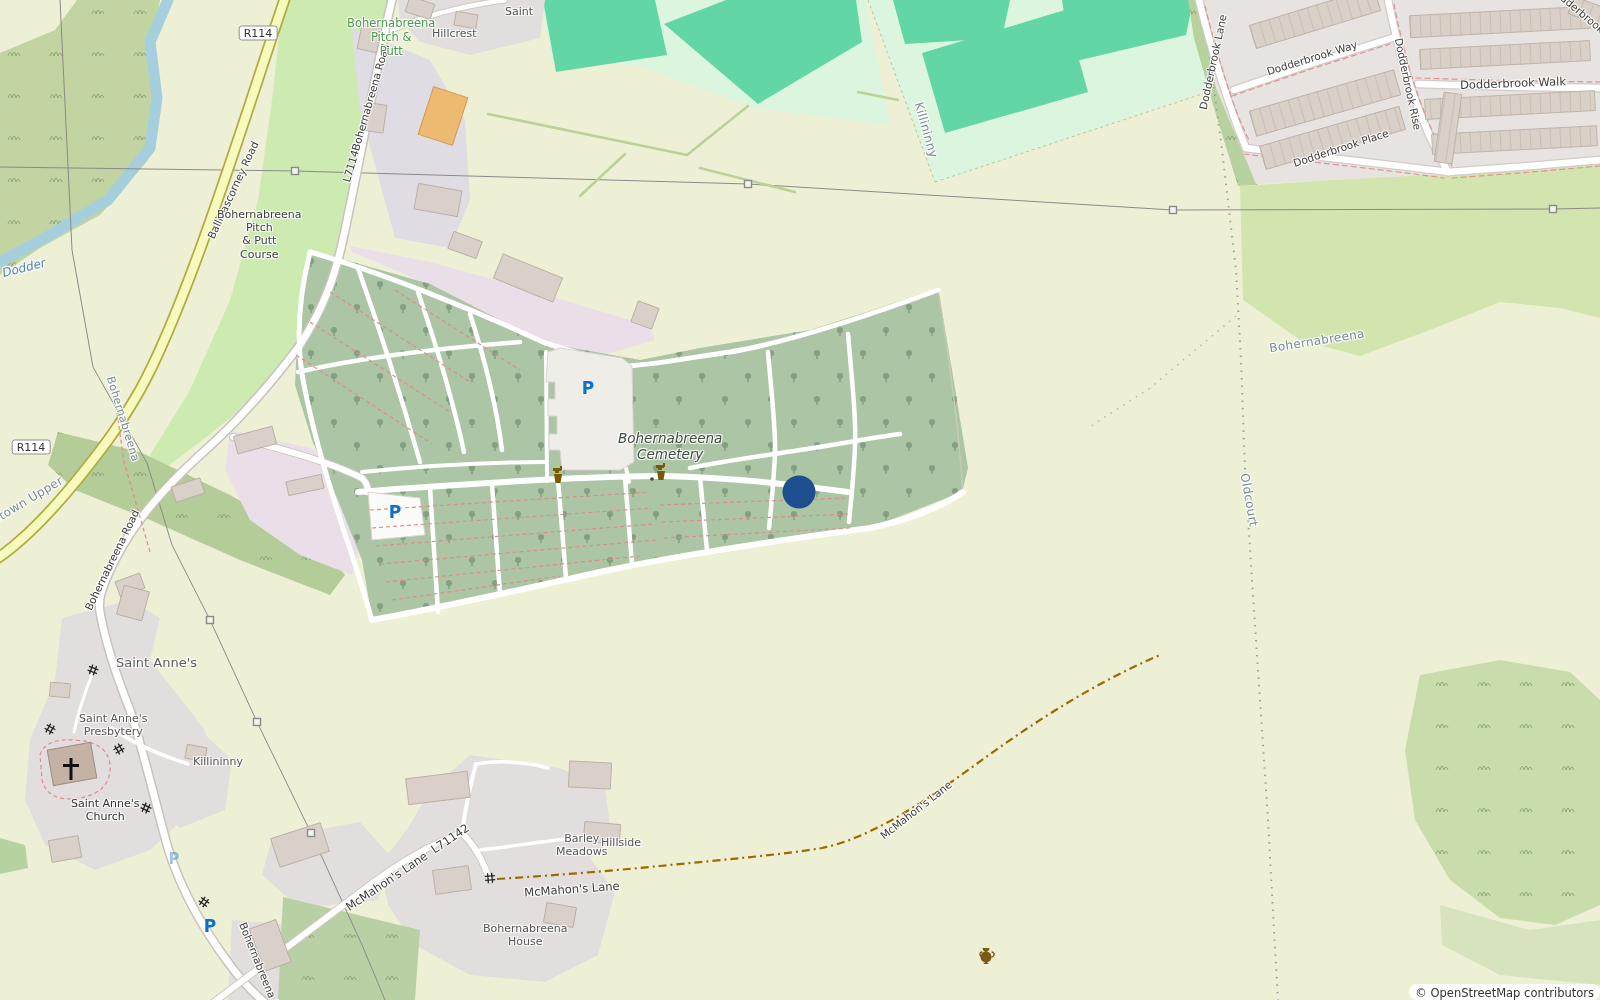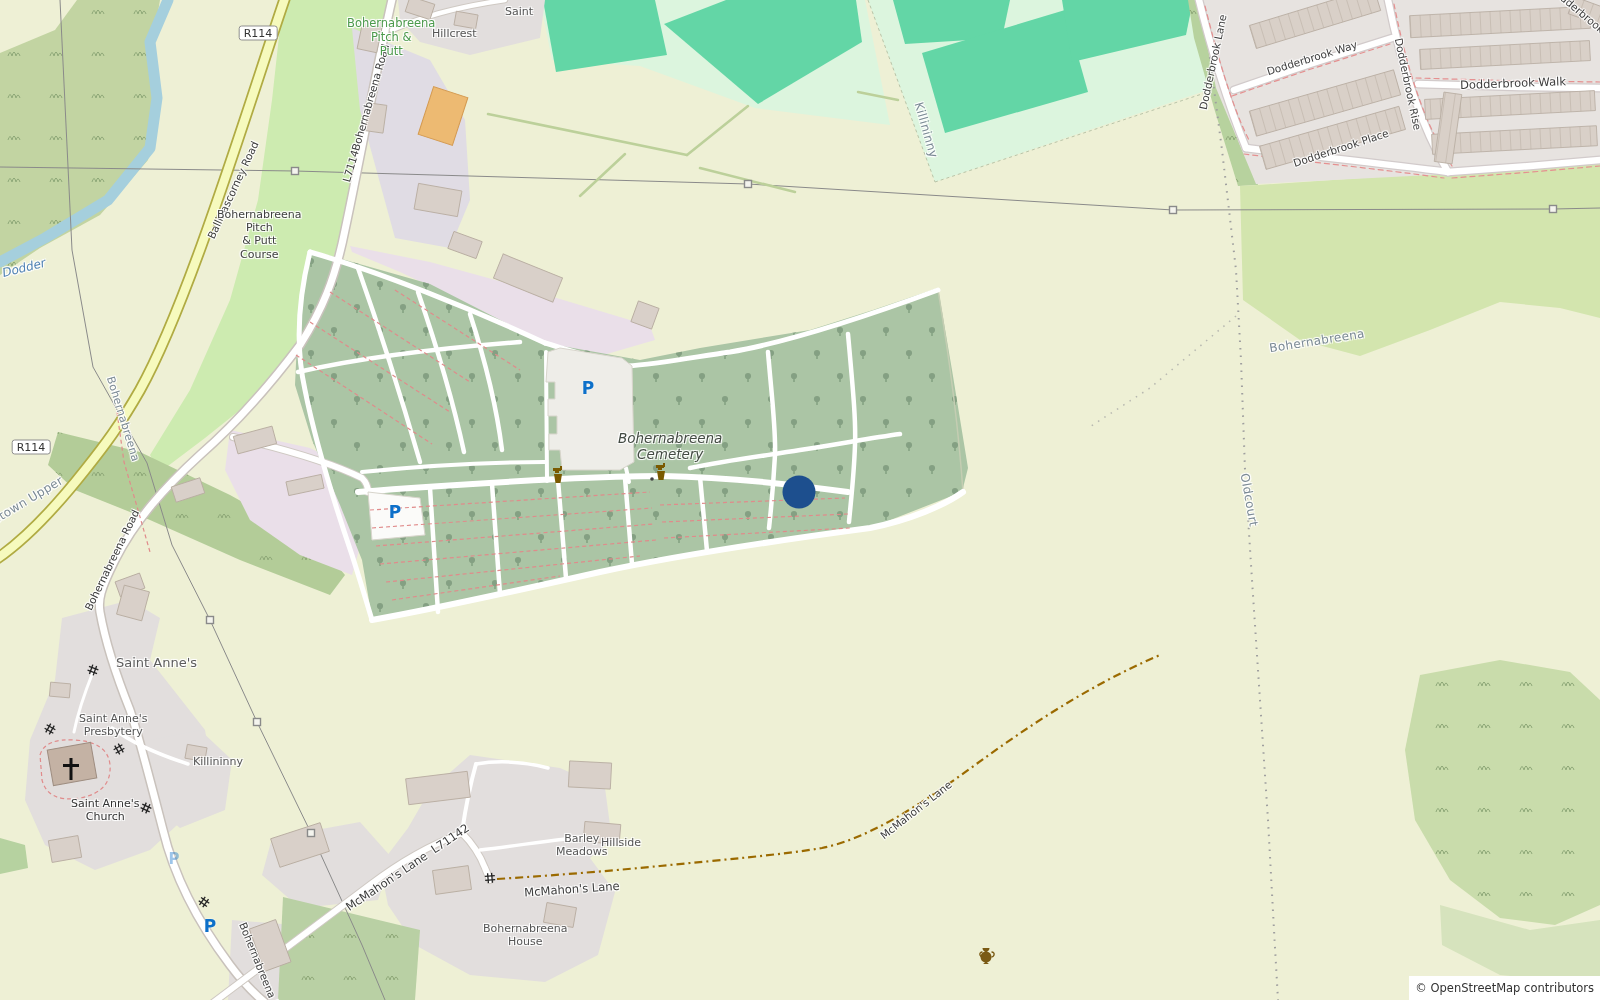--- a/index.html
+++ b/index.html
@@ -19,22 +19,22 @@
   .cem-lbl{font-size:13.5px;font-style:italic;color:#424a42;}
   .poi{font-size:11px;color:#555;}
   .dark{color:#333;font-weight:500;}
   .shield{position:absolute;background:#fff;border:1.5px solid #8f8f8f;border-radius:3px;
           padding:0 4px;font-size:11px;color:#333;transform:translate(-50%,-50%);}
   .p-icon{position:absolute;color:#0d70c9;font-weight:bold;font-size:17px;
           transform:translate(-50%,-50%);text-shadow:0 0 2px #fff;}
   .p-faint{opacity:.4;font-size:15px;}
   .marker-dot{position:absolute;width:33px;height:33px;border-radius:50%;
               transform:translate(-50%,-50%);}
-  .attrib{position:absolute;right:0;bottom:0;height:24px;background:#fff;
-          display:flex;align-items:center;padding:0 6px;font-size:11.5px;color:#333;}
+  .attrib{position:absolute;right:0;bottom:0;height:16px;background:#fff;
+          display:flex;align-items:flex-end;padding:0 6px;font-size:11.5px;color:#333;border-radius:10px;}
 </style>
 </head>
 <body>
 
 <div class="map">
 <svg class="base" width="1600" height="1000" viewBox="0 0 1600 1000">
   <defs>
     <pattern id="cem" width="46" height="46" patternUnits="userSpaceOnUse">
       <g fill="#7e9a7c" opacity="0.85">
         <circle cx="12" cy="8" r="3.1"></circle>

